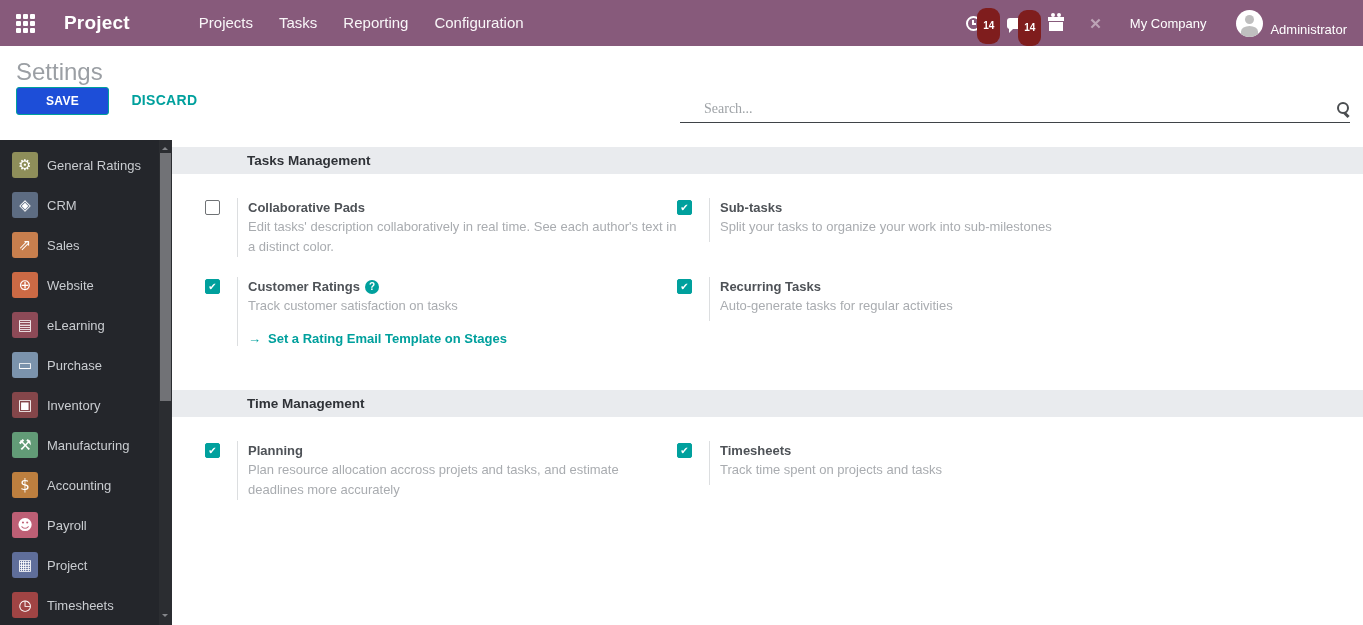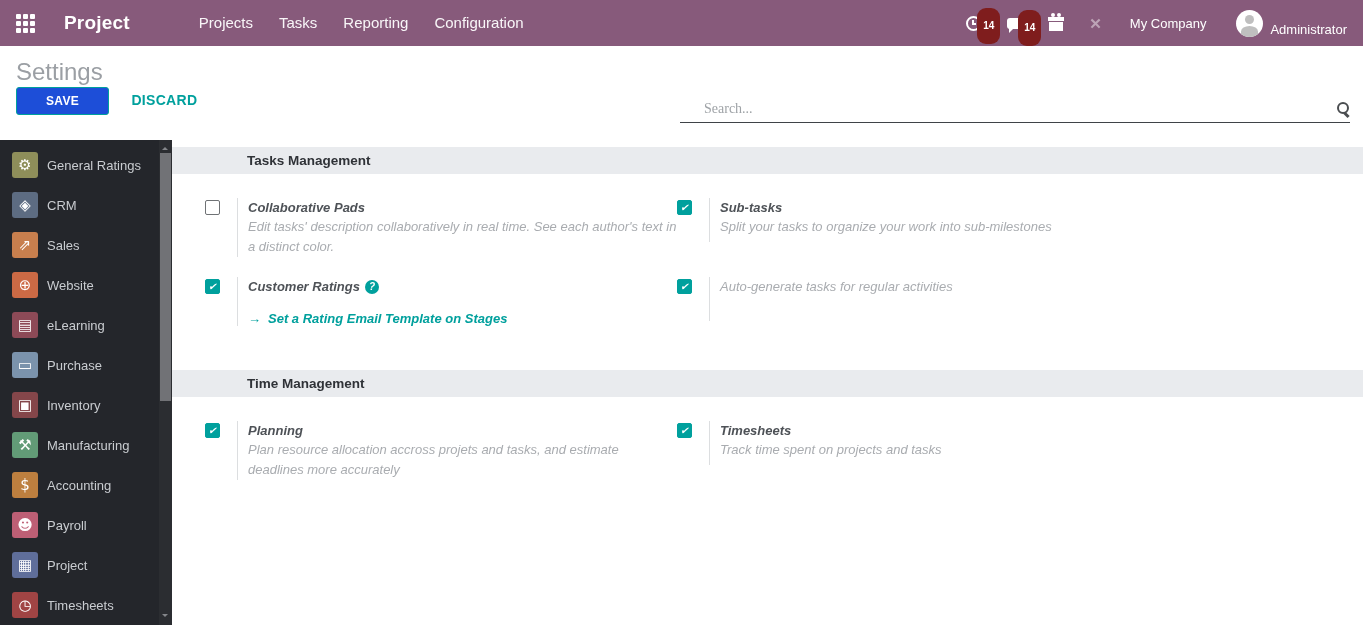--- a/index.html
+++ b/index.html
@@ -74,21 +74,21 @@
   .sb-arrow.down { bottom:0; }
   .sb-arrow::after { content:""; position:absolute; left:3px; border:3.5px solid transparent; }
   .sb-arrow.up::after { top:4px; border-bottom-color:#84868a; }
   .sb-arrow.down::after { top:2px; border-top-color:#84868a; }
   .sb-thumb { position:absolute; top:13px; left:1px; width:11px; height:248px; background:#717276; cursor:grab; }
 
   .content { flex:1; background:#fff; padding-top:7px; overflow:hidden; }
   .sec + .sec { margin-top:24px; }
   .sec-title { background:#e9ebee; color:#2f3237; font-size:13.5px; font-weight:bold;
                padding:6px 0 6px 75px; }
-  .grid { display:grid; grid-template-columns:472px 472px; margin:24px 0 0 33px; align-items:start;font-style:italic; }
+  .grid { display:grid; grid-template-columns:472px 472px; margin:24px 0 0 33px; align-items:start; }
   .setting { display:flex; margin-bottom:20px; }
   .cb-cell { width:32px; flex-shrink:0; padding-top:2px; }
   .cb { width:15px; height:15px; border:1px solid #6f7275; border-radius:2px; background:#fff;
         cursor:pointer; text-align:center; }
   .cb.checked { background:#00A09D; border-color:#00A09D; }
   .cb.checked::after { content:"\2714"; color:#fff; font-size:10px; line-height:14px; display:block; }
   .s-body { border-left:1px solid #dcdee0; padding-left:10px; min-height:44px; }
   .set-label { font-weight:bold; color:#4e5257; font-size:13px; line-height:19px; }
   .set-desc { color:#a9acb0; font-size:13px; line-height:20px; max-width:432px; }
   .help-ic { display:inline-block; width:14px; height:14px; border-radius:50%; background:#00A09D;
@@ -232,28 +232,30 @@
             <div class="set-label">Sub-tasks</div>
             <div class="set-desc">Split your tasks to organize your work into sub-milestones</div>
           </div>
         </div>
         <div class="setting">
           <div class="cb-cell">
               <div class="cb checked"></div>
             </div>
           <div class="s-body">
             <div class="set-label"><span>Customer Ratings</span><span class="help-ic">?</span></div>
+            <div class="set-desc">Track customer satisfaction on tasks</div>
             <div class="s-link"><span class="arrow">→</span><span>Set a Rating Email Template on Stages</span></div>
           </div>
         </div>
         <div class="setting">
           <div class="cb-cell">
               <div class="cb checked"></div>
             </div>
           <div class="s-body">
+            <div class="set-label">Recurring Tasks</div>
             <div class="set-desc">Auto-generate tasks for regular activities</div>
           </div>
         </div>
       </div>
     </div>
 
     <div class="sec">
       <h2 class="sec-title">Time Management</h2>
       <div class="grid">
         <div class="setting">

